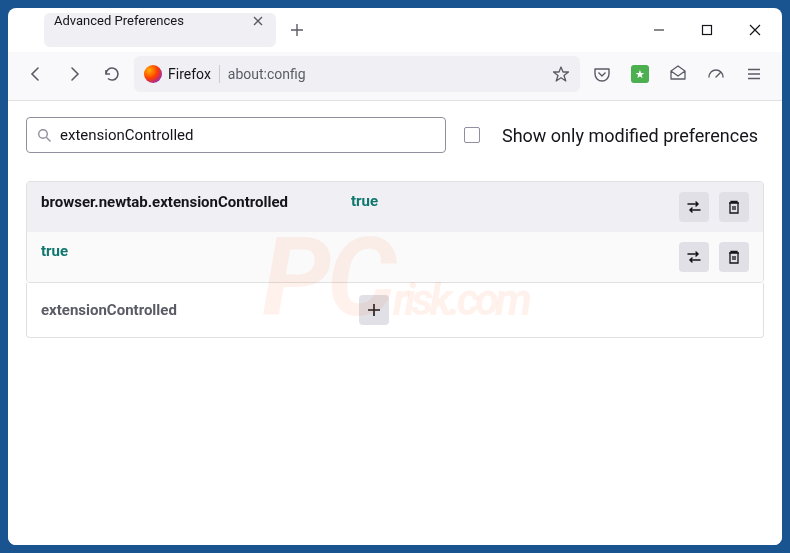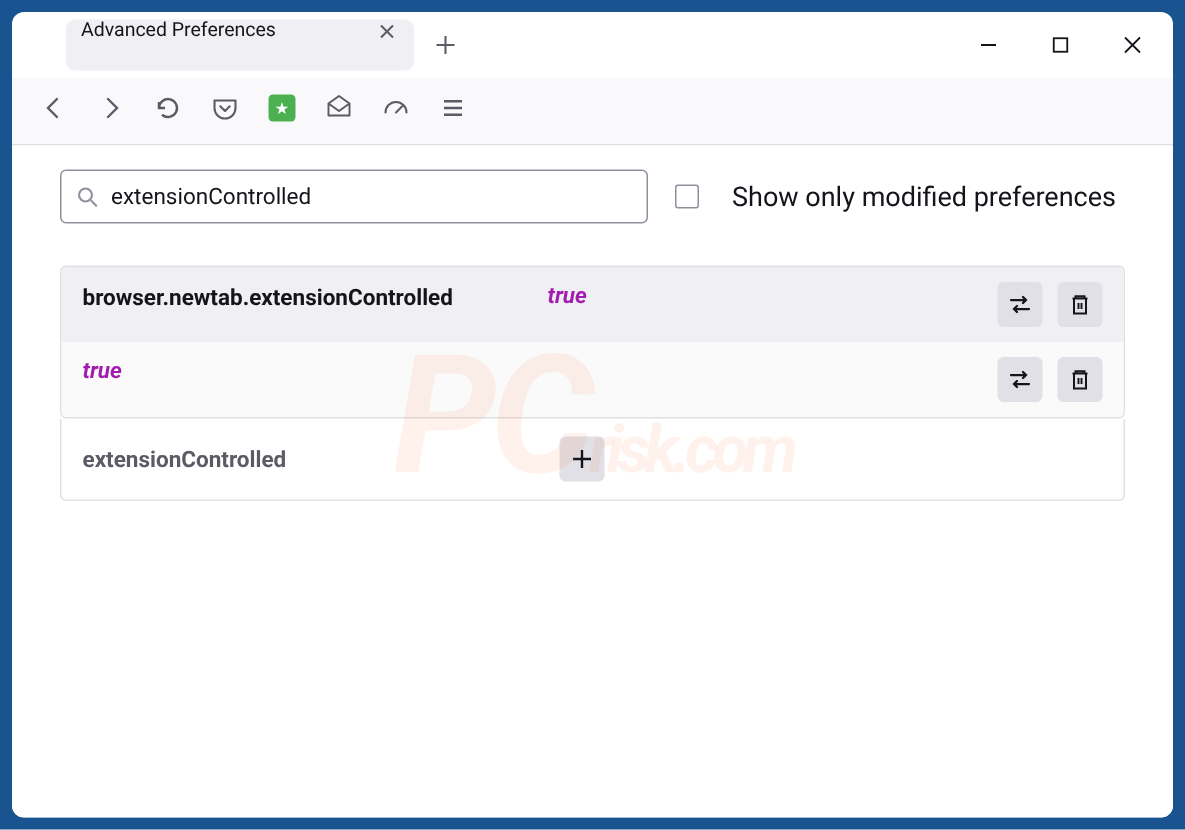--- a/index.html
+++ b/index.html
@@ -14,33 +14,33 @@
     .window-controls { display: flex; gap: 2px; }
     .win-ctrl { width: 46px; height: 40px; display: flex; align-items: center; justify-content: center; cursor: pointer; }
     .toolbar { display: flex; align-items: center; padding: 4px 12px 8px 12px; gap: 6px; background: #f9f9fb; border-bottom: 1px solid #e0e0e0; }
     .nav-btn { width: 32px; height: 32px; display: flex; align-items: center; justify-content: center; cursor: pointer; border-radius: 4px; color: #5b5b66; }
     .addrbar { flex: 1; display: flex; align-items: center; background: #f0f0f4; border-radius: 6px; height: 36px; padding: 0 10px; gap: 8px; }
     .addr-firefox { display: flex; align-items: center; gap: 6px; font-size: 14px; color: #15141a; padding-right: 8px; border-right: 1px solid #ccc; }
     .ff-icon { width: 18px; height: 18px; border-radius: 50%; background: radial-gradient(circle at 30% 30%, #ffb000, #ff3d00 45%, #9c27b0 80%); }
     .addr-url { flex: 1; font-size: 14px; color: #5b5b66; }
     .toolbar-icon { width: 32px; height: 32px; display: flex; align-items: center; justify-content: center; cursor: pointer; color: #5b5b66; }
     .ext-green { width: 18px; height: 18px; background: #4caf50; border-radius: 3px; display: flex; align-items: center; justify-content: center; color: #fff; font-size: 11px; }
-    .content { flex: 1; padding: 16px 32px; overflow: auto; background: #fff; }
+    .content { flex: 1; padding: 16px 18px; overflow: auto; background: #fff; }
     .search-row { display: flex; align-items: center; gap: 18px; margin-bottom: 28px; }
     .search-box { flex: 1; display: flex; align-items: center; border: 1px solid #8f8f9d; border-radius: 4px; height: 36px; padding: 0 10px; gap: 8px; }
     .search-icon-sp { color: #888; display:flex; align-items:center; }
     .search-input-val { flex: 1; font-size: 15px; color: #15141a; }
     .filter-check { display: flex; align-items: center; gap: 22px; font-size: 18px; color: #15141a; padding-right: 6px; }
     .checkbox { width: 16px; height: 16px; border: 1px solid #8f8f9d; border-radius: 2px; }
     .pref-list { border: 1px solid #e0e0e0; border-radius: 4px; overflow: hidden; }
     .pref-row { display: flex; align-items: flex-start; padding: 10px 14px; gap: 12px; font-size: 15px; }
     .pref-row.even { background: #f0f0f4; }
     .pref-row.odd { background: #fafafa; }
     .pref-name { width: 298px; font-weight: 700; color: #15141a; word-break: break-word; line-height: 1.35; }
-    .pref-value { flex: 1; font-weight: 700; color: #a21caf; font-style: italic; }
+    .pref-value { flex: 1; font-weight: 700; color: #0f766e; }
     .pref-actions { display: flex; gap: 10px; }
     .action-btn { width: 30px; height: 30px; display: flex; align-items: center; justify-content: center; background: #e0e0e6; border-radius: 4px; cursor: pointer; }
     .new-row { display: flex; align-items: center; border: 1px solid #e0e0e0; border-top: none; padding: 12px 14px; gap: 20px; border-radius: 0 0 4px 4px; }
     .new-name { width: 298px; font-weight: 700; color: #5b5b66; font-size: 15px; }
     .type-opts { display: flex; gap: 40px; flex: 1; }
     .type-opt { display: flex; align-items: center; gap: 8px; font-size: 15px; color: #15141a; }
     .radio { width: 16px; height: 16px; border: 2px solid #8f8f9d; border-radius: 50%; display: flex; align-items: center; justify-content: center; }
     .radio.selected { border-color: #0060df; }
     .radio.selected::after { content: ''; width: 8px; height: 8px; background: #0060df; border-radius: 50%; }
     .watermark { position: absolute; top: 50%; left: 50%; transform: translate(-50%, -50%); font-size: 110px; font-weight: 700; color: rgba(255, 110, 50, 0.09); pointer-events: none; font-style: italic; letter-spacing: -4px; z-index: 100; }
@@ -97,20 +97,32 @@
       <svg width="18" height="18" viewBox="0 0 18 18">
           <path d="M7 3 L13 9 L7 15" stroke="#5b5b66" stroke-width="1.6" fill="none" stroke-linecap="round"></path>
         </svg>
     </div>
     <div class="nav-btn">
       <svg width="18" height="18" viewBox="0 0 18 18">
           <path d="M3 9 A6 6 0 1 1 5 13.5" stroke="#5b5b66" stroke-width="1.6" fill="none"></path>
           <path d="M3 5 L3 9 L7 9" stroke="#5b5b66" stroke-width="1.6" fill="none"></path>
         </svg>
     </div>
+    <div class="addrbar">
+      <div class="addr-firefox">
+        <span class="ff-icon"></span>
+        <span>Firefox</span>
+      </div>
+      <span class="addr-url">about:config</span>
+      <span>
+        <svg width="18" height="18" viewBox="0 0 18 18">
+            <path d="M9 2 L11 7 L16.5 7 L12 10.5 L13.8 16 L9 12.8 L4.2 16 L6 10.5 L1.5 7 L7 7 Z" stroke="#5b5b66" stroke-width="1.3" fill="none" stroke-linejoin="round"></path>
+          </svg>
+      </span>
+    </div>
     <div class="toolbar-icon">
       <svg width="18" height="18" viewBox="0 0 18 18">
           <path d="M2 4 H16 V9 A7 7 0 0 1 2 9 Z M5.5 7.5 L9 11 L12.5 7.5" stroke="#5b5b66" stroke-width="1.4" fill="none" stroke-linejoin="round"></path>
         </svg>
     </div>
     <div class="toolbar-icon">
       <span class="ext-green">★</span>
     </div>
     <div class="toolbar-icon">
       <svg width="18" height="18" viewBox="0 0 18 18">

